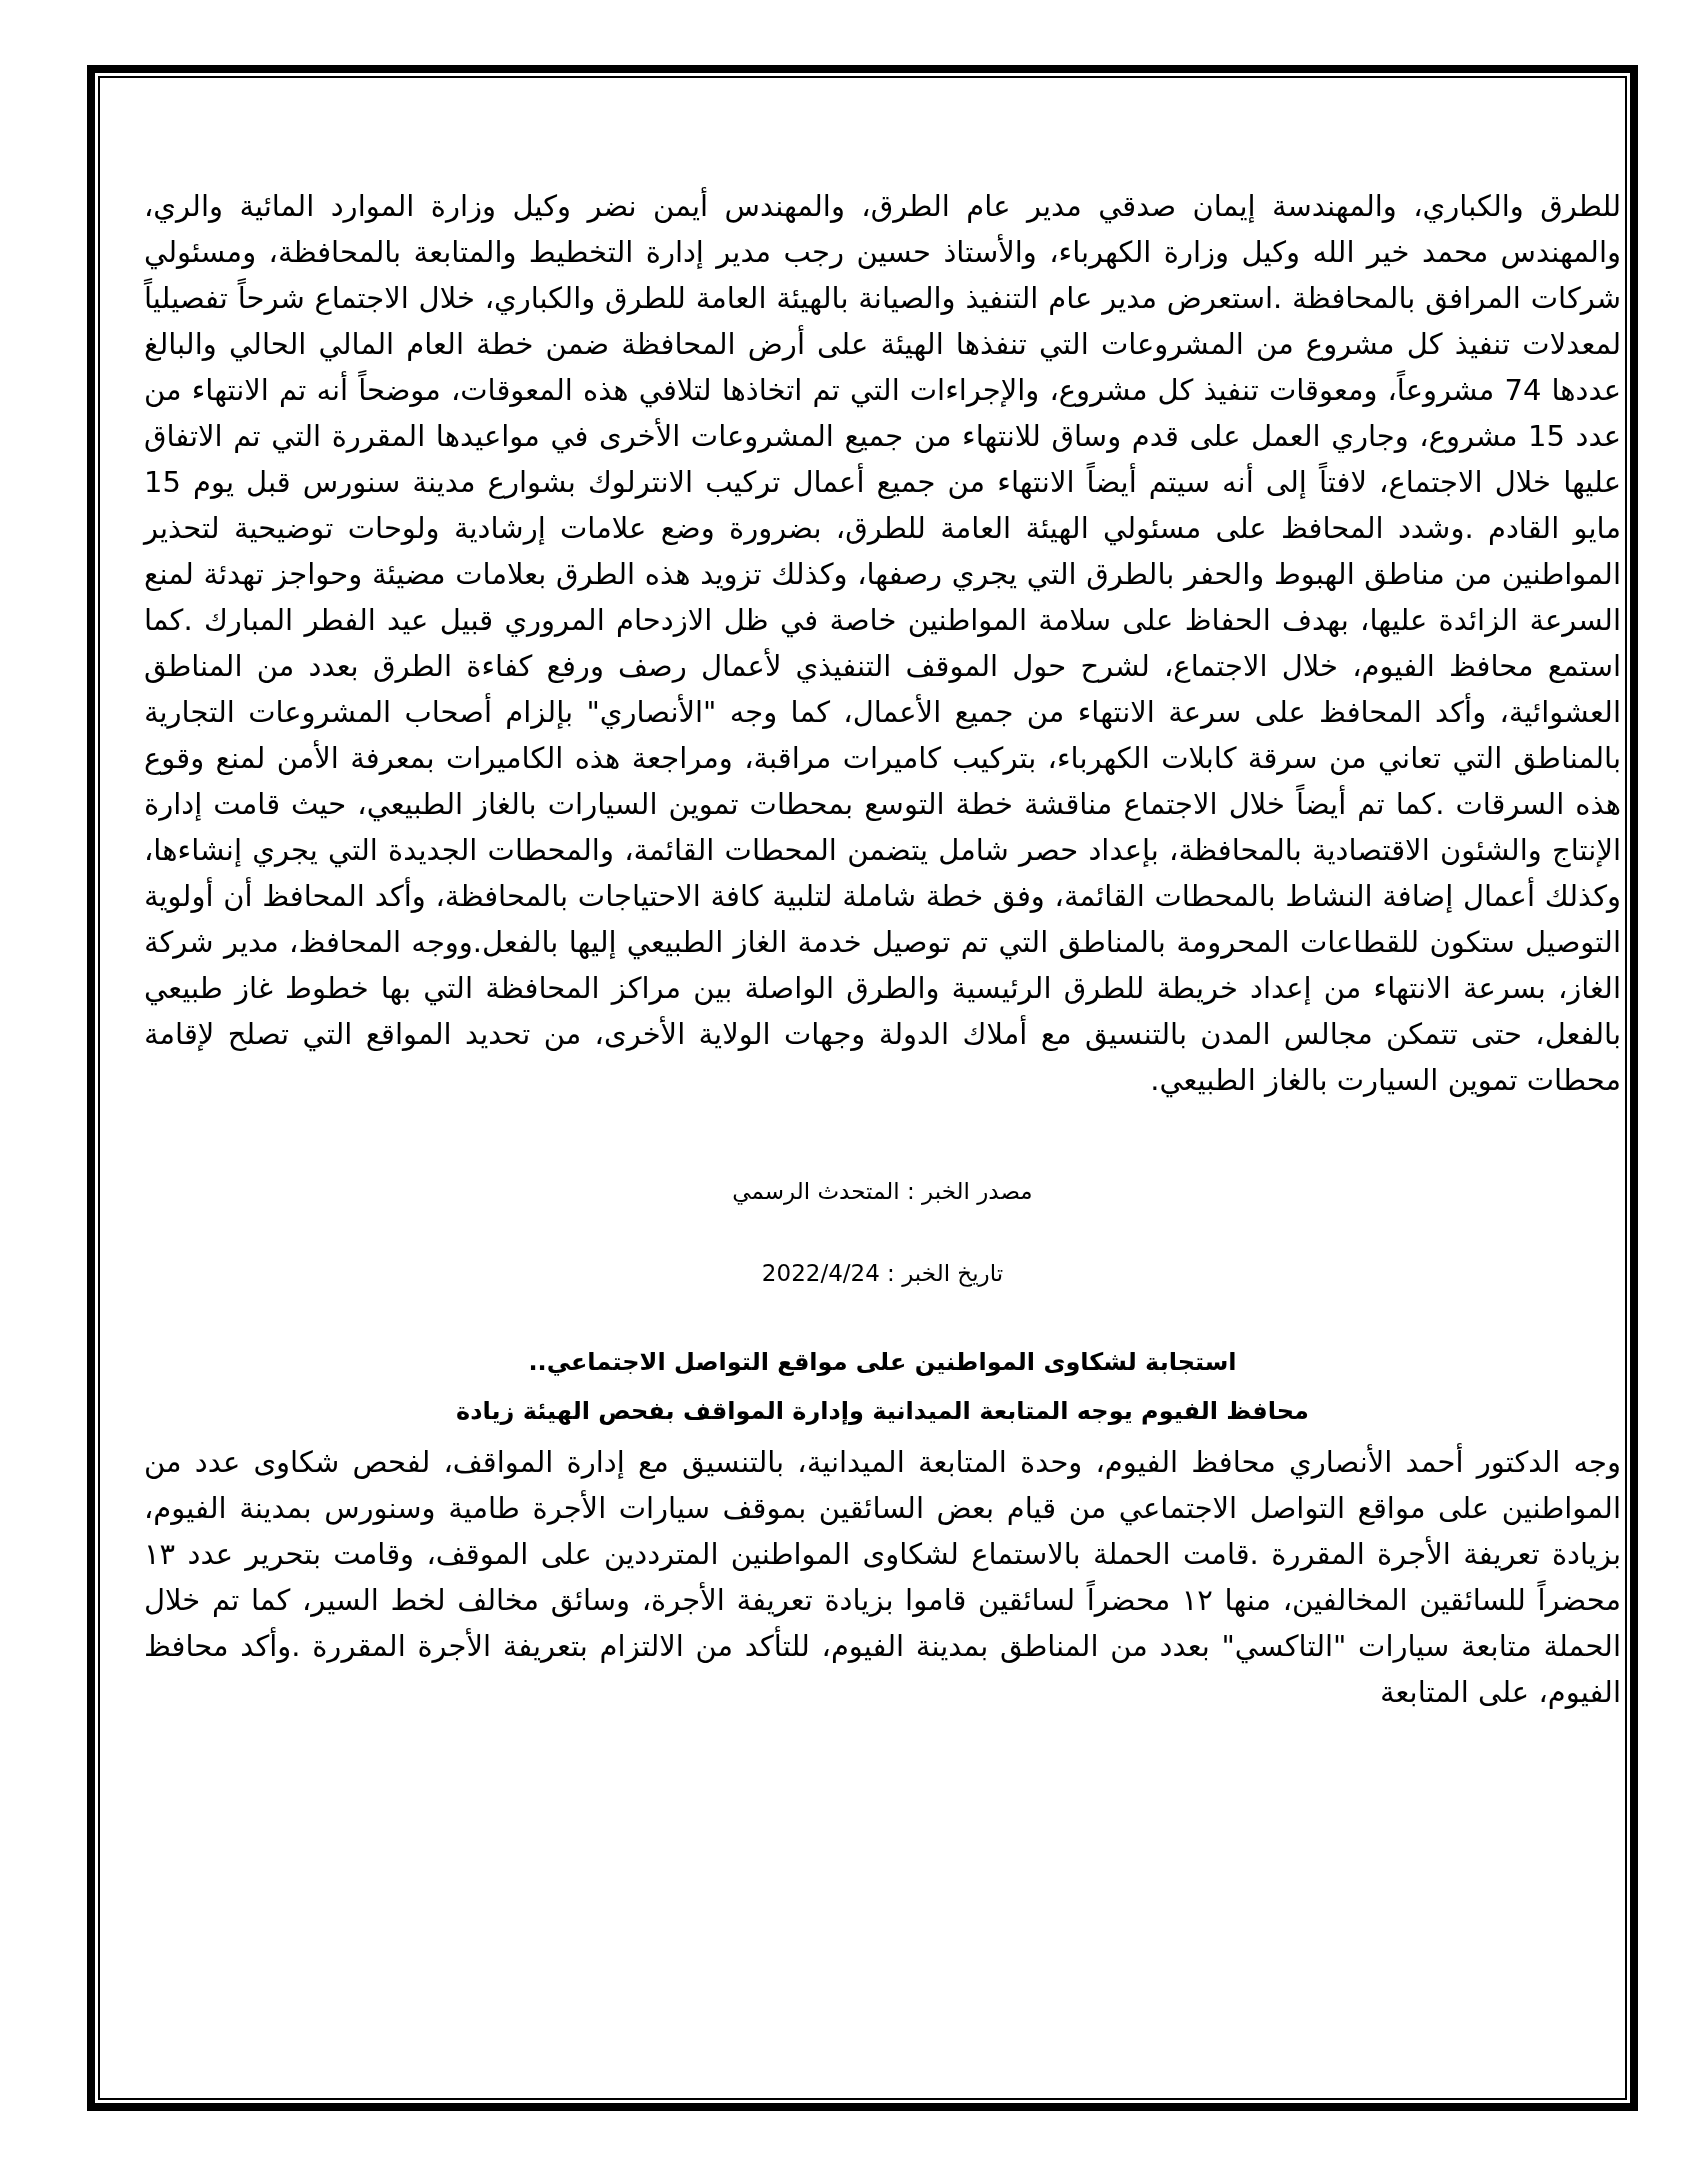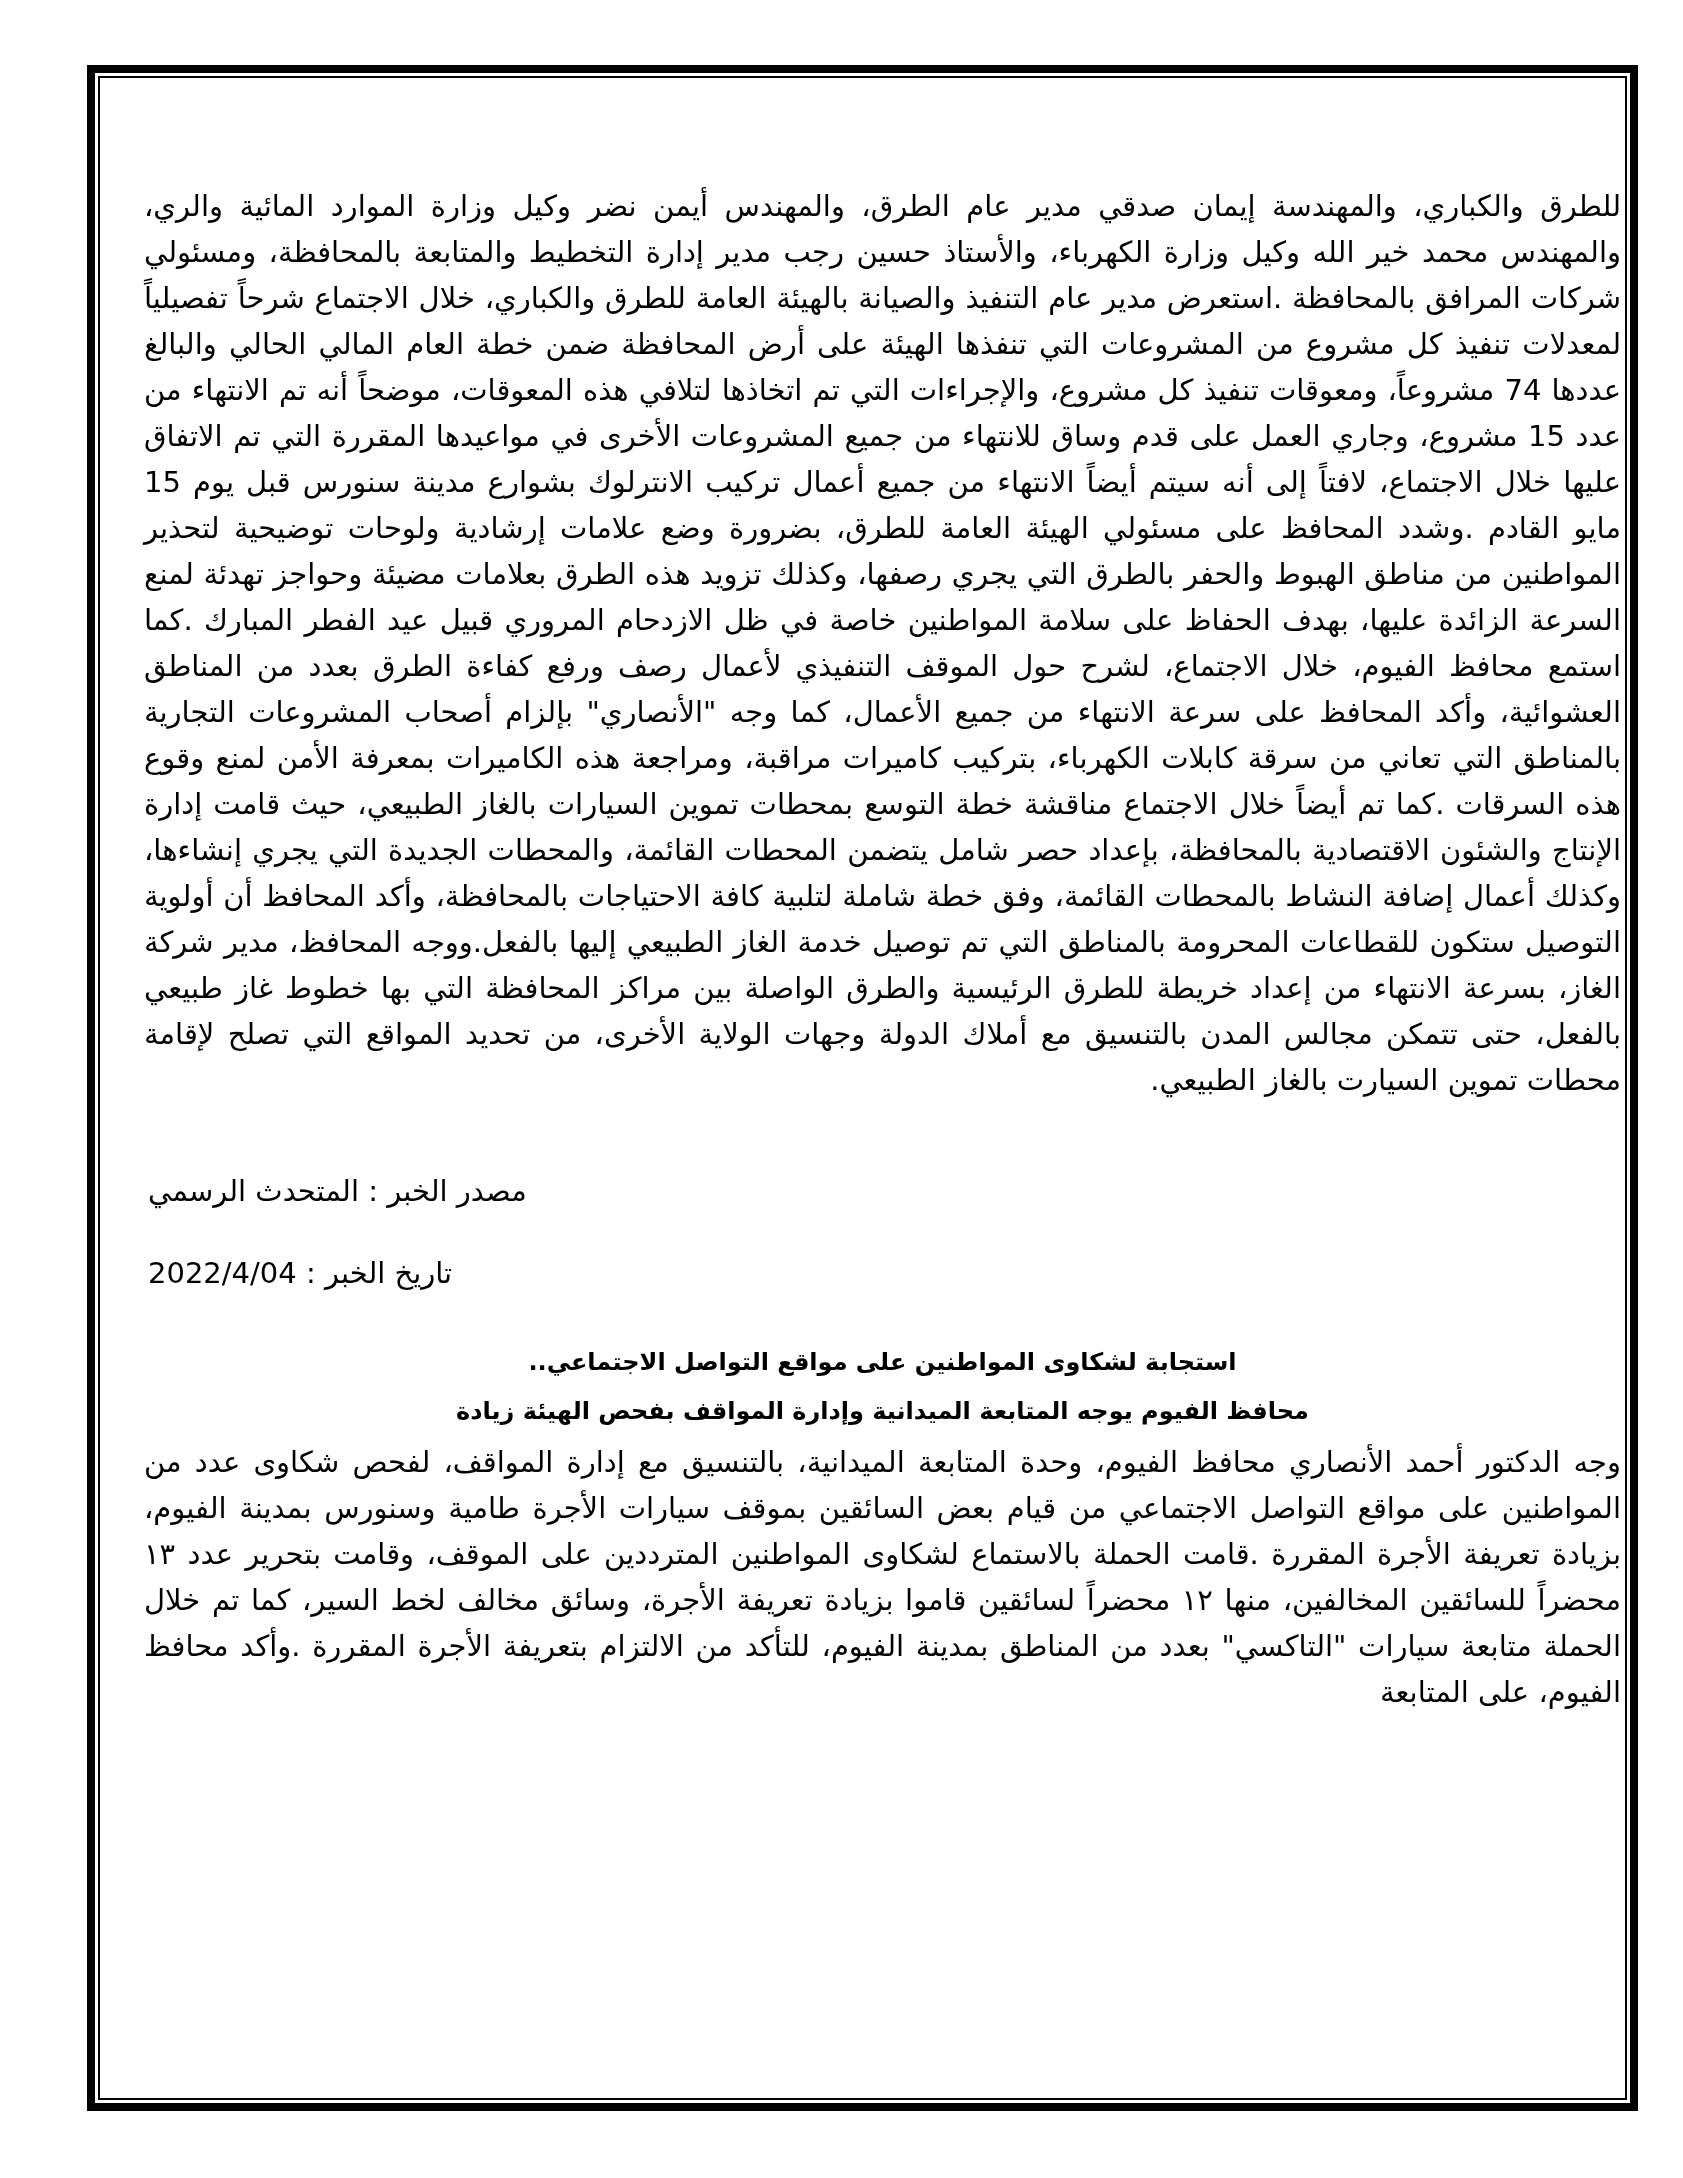--- a/index.html
+++ b/index.html
@@ -39,24 +39,24 @@
     unicode-bidi: embed;
   }
   .body-para {
     font-size: 29px;
     line-height: 46px;
     text-align: justify;
     text-justify: inter-word;
     margin: 0;
   }
   .meta-line {
-    font-size: 29px;
+    font-size: 23px;
     line-height: 46px;
-    text-align: left;
-    margin: 4px;
+    text-align: center;
+    margin: 12px;
   }
   .meta-source { margin-top: 65px; }
   .meta-date   { margin-top: 36px; }
   .headlines {
     margin-top: 42px;
   }
   .headline-line {
     font-size: 24px;
     font-weight: bold;
     line-height: 49px;
@@ -75,21 +75,21 @@
   <div class="frame-outer">
     <div class="frame-inner"></div>
   </div>
 
   <div class="content">
 
     <p class="body-para">للطرق والكباري، والمهندسة إيمان صدقي مدير عام الطرق، والمهندس أيمن نضر وكيل وزارة الموارد المائية والري، والمهندس محمد خير الله وكيل وزارة الكهرباء، والأستاذ حسين رجب مدير إدارة التخطيط والمتابعة بالمحافظة، ومسئولي شركات المرافق بالمحافظة .استعرض مدير عام التنفيذ والصيانة بالهيئة العامة للطرق والكباري، خلال الاجتماع شرحاً تفصيلياً لمعدلات تنفيذ كل مشروع من المشروعات التي تنفذها الهيئة على أرض المحافظة ضمن خطة العام المالي الحالي والبالغ عددها 74 مشروعاً، ومعوقات تنفيذ كل مشروع، والإجراءات التي تم اتخاذها لتلافي هذه المعوقات، موضحاً أنه تم الانتهاء من عدد 15 مشروع، وجاري العمل على قدم وساق للانتهاء من جميع المشروعات الأخرى في مواعيدها المقررة التي تم الاتفاق عليها خلال الاجتماع، لافتاً إلى أنه سيتم أيضاً الانتهاء من جميع أعمال تركيب الانترلوك بشوارع مدينة سنورس قبل يوم 15 مايو القادم .وشدد المحافظ على مسئولي الهيئة العامة للطرق، بضرورة وضع علامات إرشادية ولوحات توضيحية لتحذير المواطنين من مناطق الهبوط والحفر بالطرق التي يجري رصفها، وكذلك تزويد هذه الطرق بعلامات مضيئة وحواجز تهدئة لمنع السرعة الزائدة عليها، بهدف الحفاظ على سلامة المواطنين خاصة في ظل الازدحام المروري قبيل عيد الفطر المبارك .كما استمع محافظ الفيوم، خلال الاجتماع، لشرح حول الموقف التنفيذي لأعمال رصف ورفع كفاءة الطرق بعدد من المناطق العشوائية، وأكد المحافظ على سرعة الانتهاء من جميع الأعمال، كما وجه "الأنصاري" بإلزام أصحاب المشروعات التجارية بالمناطق التي تعاني من سرقة كابلات الكهرباء، بتركيب كاميرات مراقبة، ومراجعة هذه الكاميرات بمعرفة الأمن لمنع وقوع هذه السرقات .كما تم أيضاً خلال الاجتماع مناقشة خطة التوسع بمحطات تموين السيارات بالغاز الطبيعي، حيث قامت إدارة الإنتاج والشئون الاقتصادية بالمحافظة، بإعداد حصر شامل يتضمن المحطات القائمة، والمحطات الجديدة التي يجري إنشاءها، وكذلك أعمال إضافة النشاط بالمحطات القائمة، وفق خطة شاملة لتلبية كافة الاحتياجات بالمحافظة، وأكد المحافظ أن أولوية التوصيل ستكون للقطاعات المحرومة بالمناطق التي تم توصيل خدمة الغاز الطبيعي إليها بالفعل.ووجه المحافظ، مدير شركة الغاز، بسرعة الانتهاء من إعداد خريطة للطرق الرئيسية والطرق الواصلة بين مراكز المحافظة التي بها خطوط غاز طبيعي بالفعل، حتى تتمكن مجالس المدن بالتنسيق مع أملاك الدولة وجهات الولاية الأخرى، من تحديد المواقع التي تصلح لإقامة محطات تموين السيارت بالغاز الطبيعي.</p>
 
     <p class="meta-line meta-source">مصدر الخبر : المتحدث الرسمي</p>
 
-    <p class="meta-line meta-date">تاريخ الخبر : 2022/4/04</p>
+    <p class="meta-line meta-date">تاريخ الخبر : 2022/4/24</p>
 
     <div class="headlines">
       <p class="headline-line">استجابة لشكاوى المواطنين على مواقع التواصل الاجتماعي..</p>
       <p class="headline-line">محافظ الفيوم يوجه المتابعة الميدانية وإدارة المواقف بفحص الهيئة زيادة</p>
     </div>
 
     <p class="body-para body-para-2">وجه الدكتور أحمد الأنصاري محافظ الفيوم، وحدة المتابعة الميدانية، بالتنسيق مع إدارة المواقف، لفحص شكاوى عدد من المواطنين على مواقع التواصل الاجتماعي من قيام بعض السائقين بموقف سيارات الأجرة طامية وسنورس بمدينة الفيوم، بزيادة تعريفة الأجرة المقررة .قامت الحملة بالاستماع لشكاوى المواطنين المترددين على الموقف، وقامت بتحرير عدد ١٣ محضراً للسائقين المخالفين، منها ١٢ محضراً لسائقين قاموا بزيادة تعريفة الأجرة، وسائق مخالف لخط السير، كما تم خلال الحملة متابعة سيارات "التاكسي" بعدد من المناطق بمدينة الفيوم، للتأكد من الالتزام بتعريفة الأجرة المقررة .وأكد محافظ الفيوم، على المتابعة</p>
 
   </div>
 

